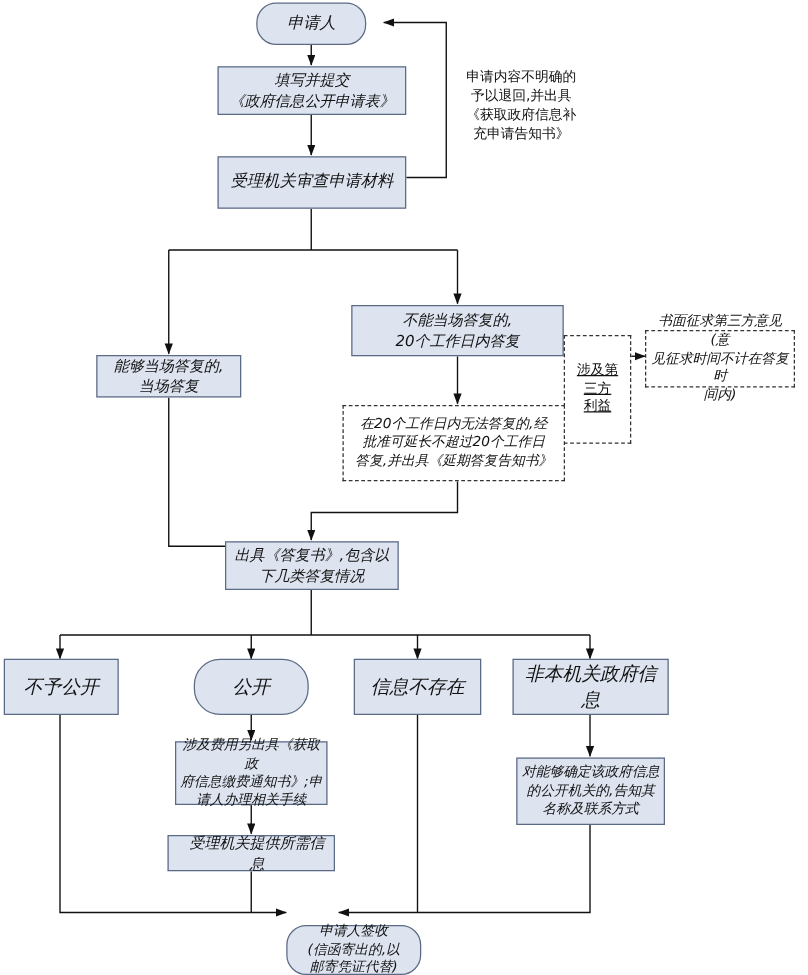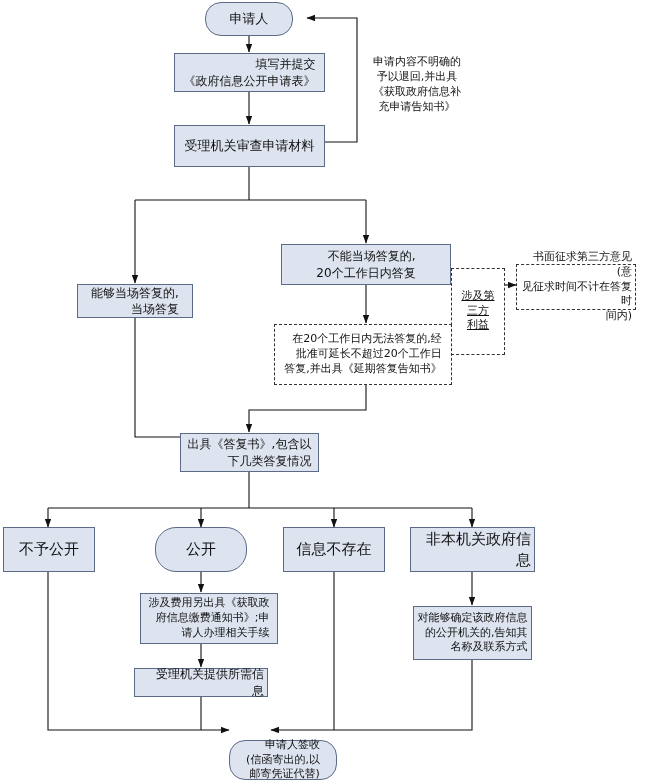--- a/index.html
+++ b/index.html
@@ -17,24 +17,25 @@
   }
   .node {
     position: absolute;
     box-sizing: border-box;
     background: #dde3ef;
     border: 1px solid #5b6b86;
     color: #111111;
     display: flex;
     align-items: center;
     justify-content: center;
-    text-align: right;
+    text-align: center;
     line-height: 1.35;
     white-space: pre-line;
     padding: 2px 3px;
+    font-style: italic;
   }
   .node.rounded {
     border-radius: 16px;
   }
   .node.dashed {
     background: #ffffff;
     border: 1px dashed #333333;
   }
   .plain {
     position: absolute;
@@ -158,21 +159,21 @@
 下几类答复情况</div>
 
   <div class="node f15" style="left:3px; top:527px; width:92px; height:45px;">不予公开</div>
 
   <div class="node f15" style="left:155px; top:527px; width:92px; height:45px;border-radius:21px;">公开</div>
 
   <div class="node f15" style="left:283px; top:527px; width:102px; height:45px;">信息不存在</div>
 
   <div class="node f15" style="left:410px; top:527px; width:125px; height:45px;">非本机关政府信息</div>
 
-  <div class="node f11" style="left:140px; top:593px; width:138px; height:51px;">涉及费用另出具《获取政
+  <div class="node f11" style="left:140px; top:593px; width:122px; height:51px;">涉及费用另出具《获取政
 府信息缴费通知书》;申
 请人办理相关手续</div>
 
   <div class="node f12" style="left:134px; top:668px; width:134px; height:29px;padding-left:12px;">受理机关提供所需信息</div>
 
   <div class="node f11" style="left:413px; top:606px; width:119px; height:54px;">对能够确定该政府信息
 的公开机关的,告知其
 名称及联系方式</div>
 
   <div class="node rounded f11" style="left:196px; top:740px; width:108px; height:40px;margin-left:33px;">申请人签收

